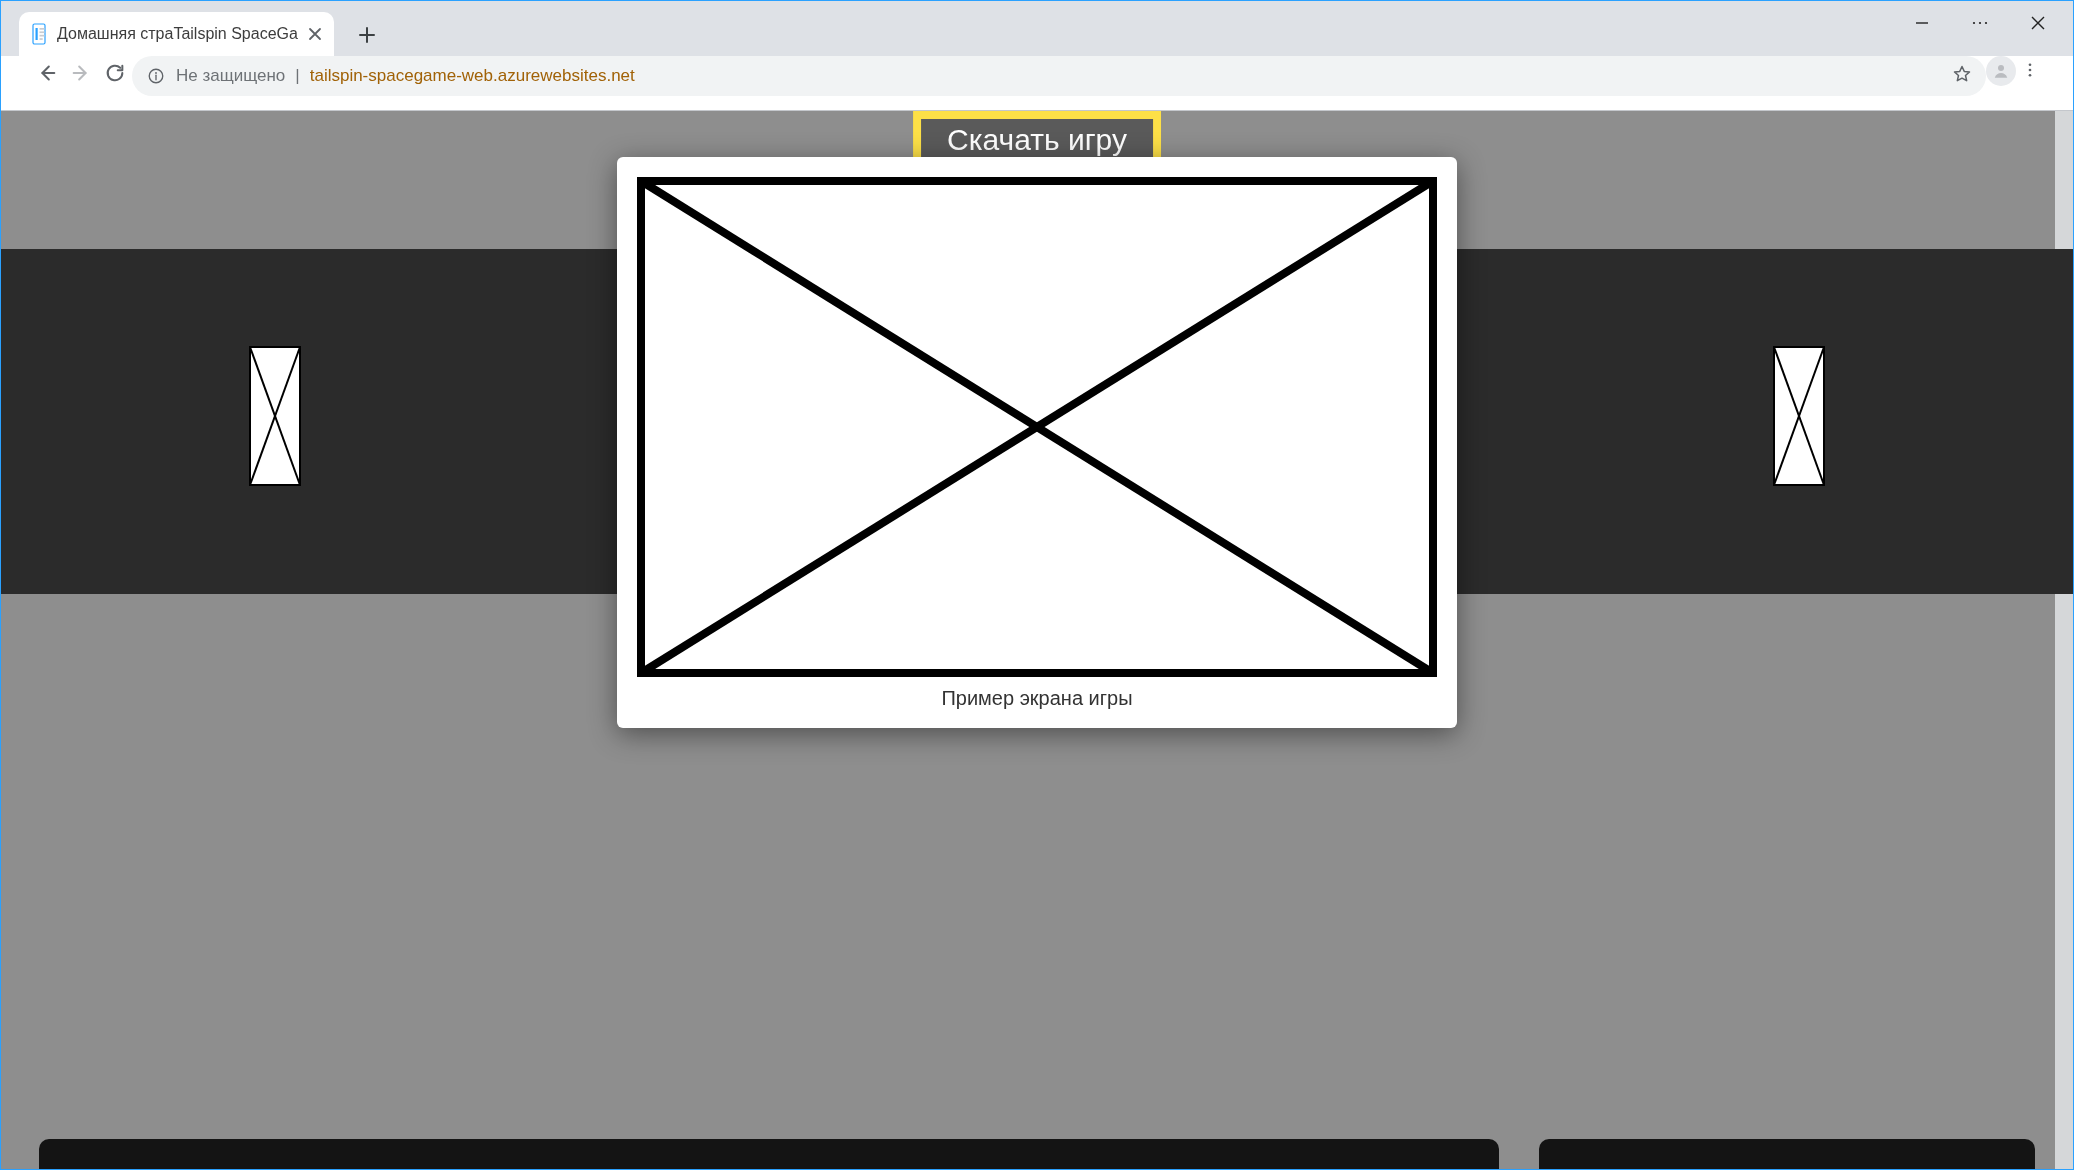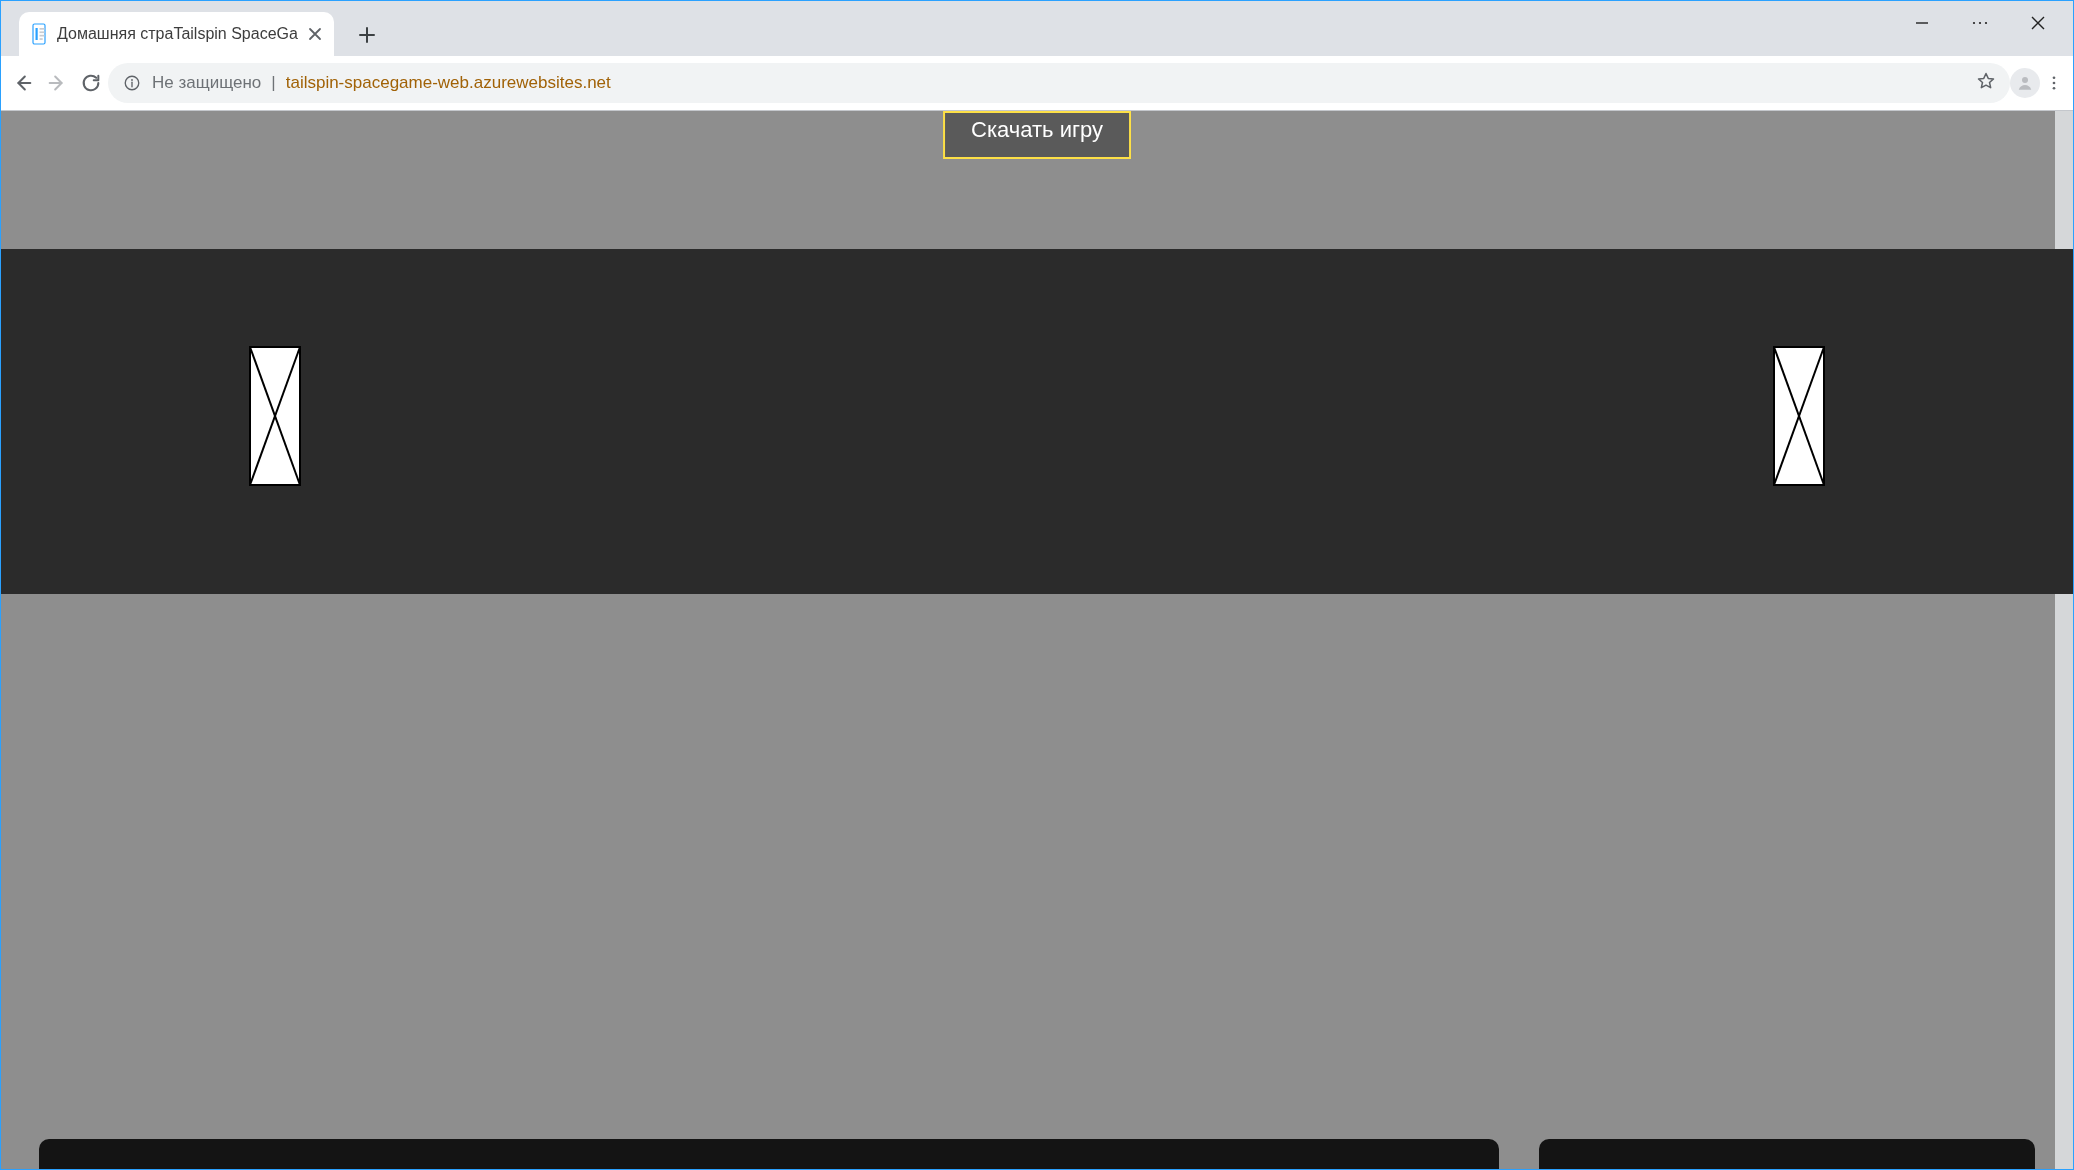--- a/index.html
+++ b/index.html
@@ -11,38 +11,38 @@
   .tabstrip { height: 55px; display: flex; align-items: flex-end; padding: 0 10px 0 18px; position: relative; }
   .tab { height: 44px; background: #ffffff; border-top-left-radius: 10px; border-top-right-radius: 10px; display: flex; align-items: center; padding: 0 10px 0 12px; min-width: 315px; max-width: 315px; position: relative; gap: 8px; }
   .tab .favicon { width: 18px; height: 22px; flex: 0 0 auto; }
   .tab .title { flex: 1 1 auto; font-size: 16px; color: #3d3d3d; white-space: nowrap; overflow: hidden; }
   .tab .close { width: 18px; height: 18px; flex: 0 0 auto; display:flex; align-items:center; justify-content:center; color:#5f6368; }
   .newtab { margin-left: 18px; width: 30px; height: 30px; display:flex; align-items:center; justify-content:center; color:#3c4043; margin-bottom: 6px; }
 
   .window-controls { position: absolute; right: 6px; top: 2px; display: flex; }
   .win-btn { width: 58px; height: 40px; display:flex; align-items:center; justify-content:center; color:#222; }
 
-  .toolbar { flex: 1; background: #ffffff; display: flex; align-items: center; padding: 0 5px; }
+  .toolbar { flex: 1; background: #ffffff; display: flex; align-items: flex-start; padding: 0 29px; }
   .nav-btn { width: 34px; height: 34px; display:flex; align-items:center; justify-content:center; color:#5f6368; border-radius: 50%; }
   .nav-btn.disabled { color:#b9bbbe; }
   .omnibox { flex: 1; height: 40px; background: #f1f3f4; border-radius: 20px; display:flex; align-items:center; padding: 0 14px; gap: 10px; color:#5f6368; font-size: 17px; }
   .omnibox .info { width:20px; height:20px; display:flex; align-items:center; justify-content:center; }
   .omnibox .sec { color:#6e7276; }
   .omnibox .sep { color:#6e7276; }
   .omnibox .url { color:#a16207; }
   .omnibox .star { margin-left:auto; color:#5f6368; }
   .avatar { width:30px; height:30px; border-radius:50%; background:#e8eaed; display:flex; align-items:center; justify-content:center; }
   .kebab { width:28px; height:28px; display:flex; align-items:center; justify-content:center; color:#5f6368; }
 
   
   .viewport { position: relative; width: 100%; height: calc(100% - 110px); background: #8e8e8e; overflow: hidden; }
 
   
   .page-band-dark { position:absolute; left:0; right:0; top:138px; height:345px; background:#2b2b2b; }
-  .download-btn { position:absolute; left:50%; transform:translateX(-50%); top:0; padding: 4px 26px 14px; font-size:22px; color:#fff; border:2px solid #fde047; background:#5a5a5a; }
+  .download-btn { position:absolute; left:50%; transform:translateX(-50%); top:0; padding: 4px 26px 14px; font-size:30px; color:#fff; border:8px solid #fde047; background:#5a5a5a; }
 
   .thumb-left, .thumb-right { position:absolute; top:235px; width:52px; height:140px; background:#fff; }
   .thumb-left { left:248px; }
   .thumb-right { right:248px; }
   .thumb-left svg, .thumb-right svg { width:100%; height:100%; display:block; }
 
   .bottom-tabs { position:absolute; left:38px; right:38px; bottom:-4px; height:34px; display:flex; gap:40px; }
   .bottom-tabs .bt { flex:1; height:100%; background:#141414; border-top-left-radius:10px; border-top-right-radius:10px; }
   .bottom-tabs .bt.small { flex: 0.34; }
 
@@ -185,14 +185,24 @@
         <line x1="1" y1="1" x2="51" y2="139" stroke="#000" stroke-width="2"></line>
         <line x1="51" y1="1" x2="1" y2="139" stroke="#000" stroke-width="2"></line>
       </svg>
   </div>
 
   <div class="bottom-tabs">
     <div class="bt"></div>
     <div class="bt small"></div>
   </div>
 
+  <div class="modal">
+    <div class="img-ph">
+      <svg viewBox="0 0 800 500" preserveAspectRatio="none">
+        <rect x="4" y="4" width="792" height="492" fill="#ffffff" stroke="#000" stroke-width="8"></rect>
+        <line x1="4" y1="4" x2="796" y2="496" stroke="#000" stroke-width="8"></line>
+        <line x1="796" y1="4" x2="4" y2="496" stroke="#000" stroke-width="8"></line>
+      </svg>
+    </div>
+    <div class="caption">Пример экрана игры</div>
+  </div>
 
 </div>
 
 </body></html>

